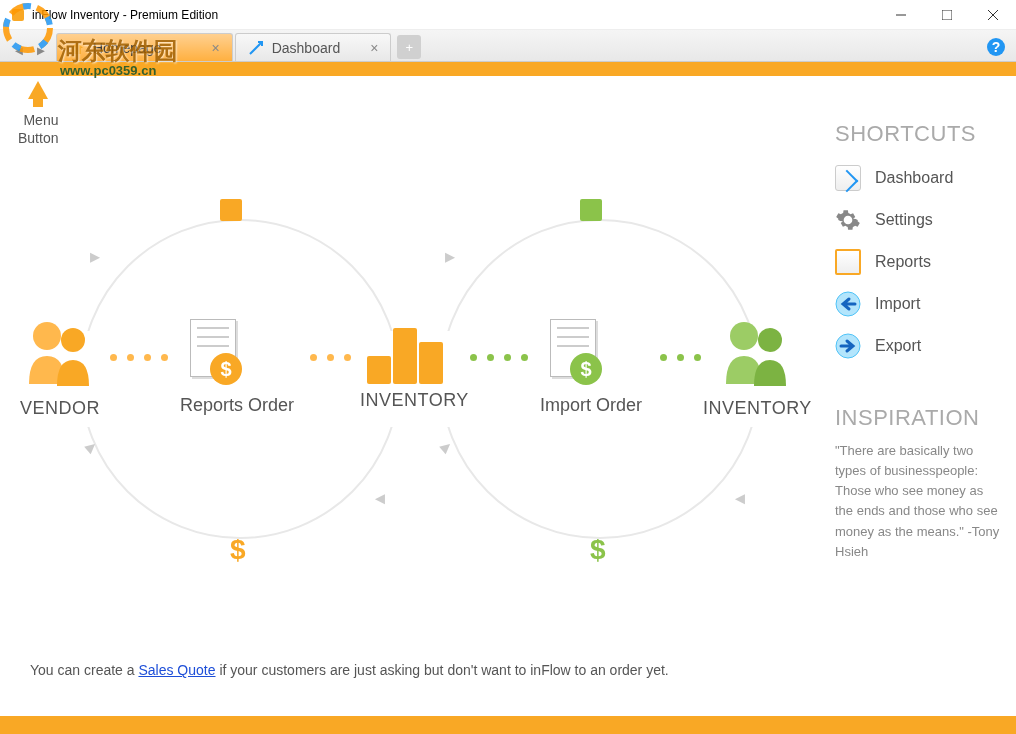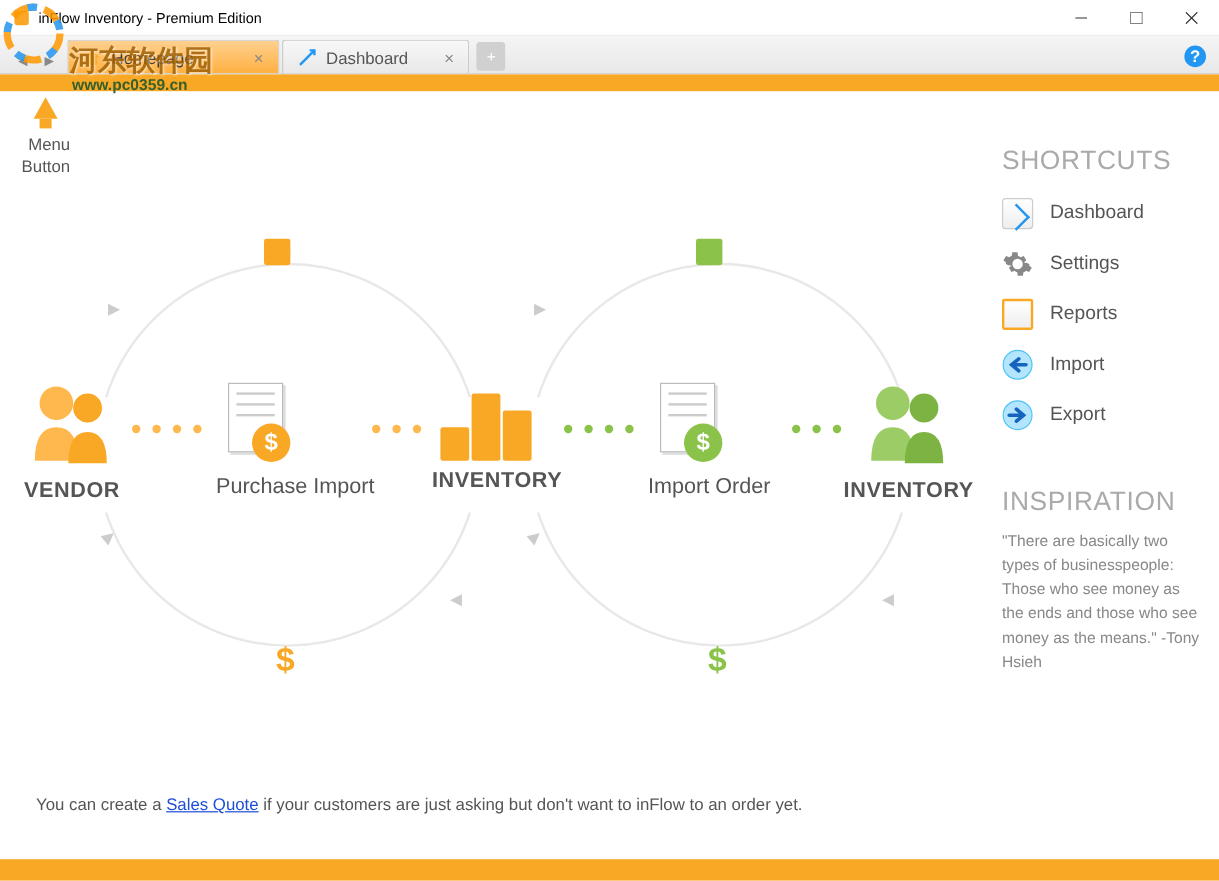--- a/index.html
+++ b/index.html
@@ -43,21 +43,21 @@
     
     .menu-indicator { position: absolute; top: 5px; left: 18px; text-align: right; }
     .menu-arrow-up { width: 0; height: 0; border-left: 10px solid transparent; border-right: 10px solid transparent; border-bottom: 18px solid #f9a825; margin: 0 auto; }
     .menu-arrow-stem { width: 10px; height: 8px; background: #f9a825; margin: 0 auto; }
     .menu-label { font-size: 14px; color: #555; margin-top: 4px; line-height: 1.3; }
     
     
     .flow-diagram { position: relative; width: 780px; height: 480px; margin-top: 105px; }
     .flow-node { position: absolute; text-align: center; }
     .flow-label { font-size: 18px; color: #555; margin-top: 6px; font-weight: 500; }
-    .flow-label-bold { font-weight: 700; letter-spacing: 0.5px; }
+    .flow-label-bold { font-weight: 400; letter-spacing: 0.5px; }
     
     
     .node-vendor { left: -5px; top: 125px; }
     .node-purchase { left: 160px; top: 130px; }
     .node-inventory { left: 340px; top: 125px; }
     .node-sales { left: 520px; top: 130px; }
     .node-customer { left: 683px; top: 125px; }
     
     
     .flow-square { position: absolute; width: 22px; height: 22px; border-radius: 2px; }
@@ -248,21 +248,21 @@
 
       <div class="flow-node node-purchase">
         <div class="doc-icon">
           <div class="doc-page">
               <div class="doc-lines"></div>
               <div class="doc-lines"></div>
               <div class="doc-lines"></div>
             </div>
           <div class="doc-badge" style="background:#f9a825">$</div>
         </div>
-        <div class="flow-label">Purchase Import</div>
+        <div class="flow-label">Reports Order</div>
       </div>
 
       <div class="flow-node node-inventory">
         <div class="inv-icon">
           <div class="inv-bar" style="width:24px;height:28px"></div>
           <div class="inv-bar" style="width:24px;height:56px"></div>
           <div class="inv-bar" style="width:24px;height:42px"></div>
         </div>
         <div class="flow-label flow-label-bold">INVENTORY</div>
       </div>

